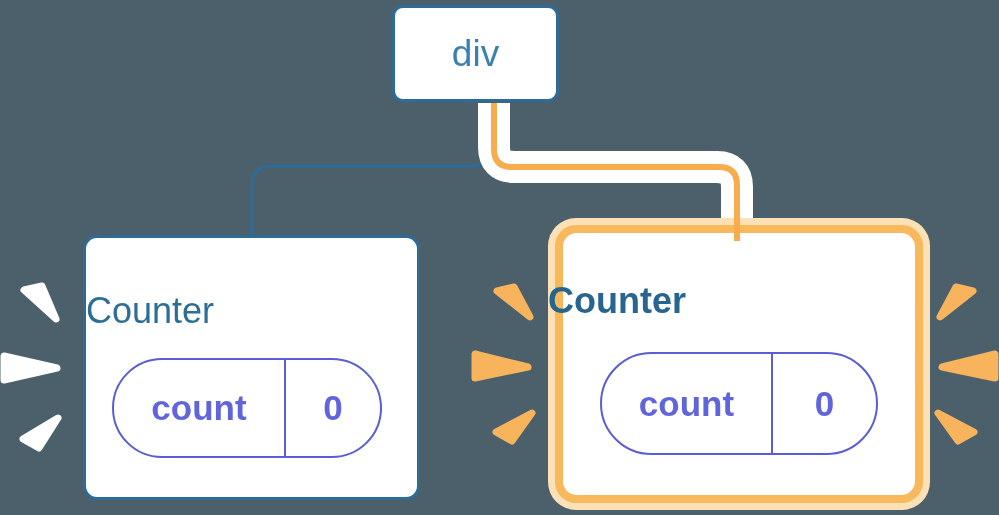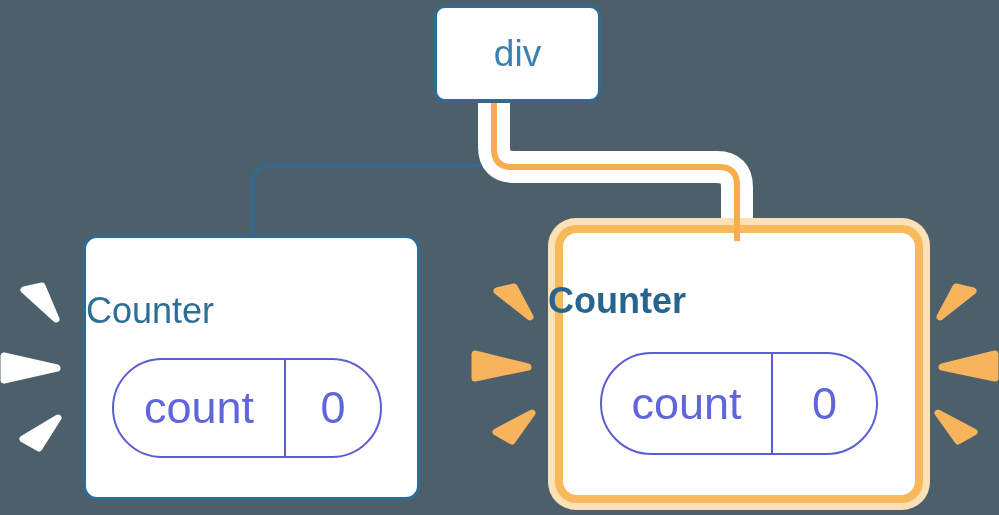--- a/index.html
+++ b/index.html
@@ -5,21 +5,21 @@
   html,body{margin:0;padding:0;background:#4b606b;}
   #canvas{
     position:relative;width:999px;height:515px;overflow:hidden;
     background:#4b606b;
     font-family:"Liberation Sans",sans-serif;
   }
   svg.layer{position:absolute;left:0;top:0;width:999px;height:515px;pointer-events:none;}
 
   
   #root-node{
-    position:absolute;left:434px;top:5px;width:167px;height:97px;
+    position:absolute;left:392px;top:5px;width:167px;height:97px;
     background:#ffffff;border:3.5px solid #2f6b97;border-radius:11px;
     box-sizing:border-box;display:flex;align-items:center;justify-content:center;
   }
   #root-node .label{font-size:37px;color:#3b80ae;}
 
   
   #counter-left{
     position:absolute;left:83px;top:235px;width:337px;height:265px;
     background:#ffffff;border:3px solid #2f6b97;border-radius:14px;
     box-sizing:border-box;
@@ -41,21 +41,21 @@
   }
   #counter-right .card-white{
     width:100%;height:100%;background:#ffffff;border-radius:14px;
   }
   #counter-right .card-title{top:62px;font-weight:bold;color:#27658f;}
 
   
   .pill{
     position:absolute;display:flex;box-sizing:border-box;
     border:2.5px solid #5a5dd4;border-radius:60px;
-    font-size:45px;color:#6165dc;background:#ffffff;
+    font-size:35px;color:#6165dc;background:#ffffff;font-weight:bold;
   }
   .pill .key{
     flex:1;display:flex;align-items:center;justify-content:center;
     border-right:2.5px solid #5a5dd4;
   }
   .pill .val{display:flex;align-items:center;justify-content:center;}
   #pill-left{left:26px;top:120px;width:270px;height:100px;}
   #pill-left .val{width:94px;}
   #pill-right{left:52px;top:134px;width:278px;height:103px;}
   #pill-right .val{width:103px;}

